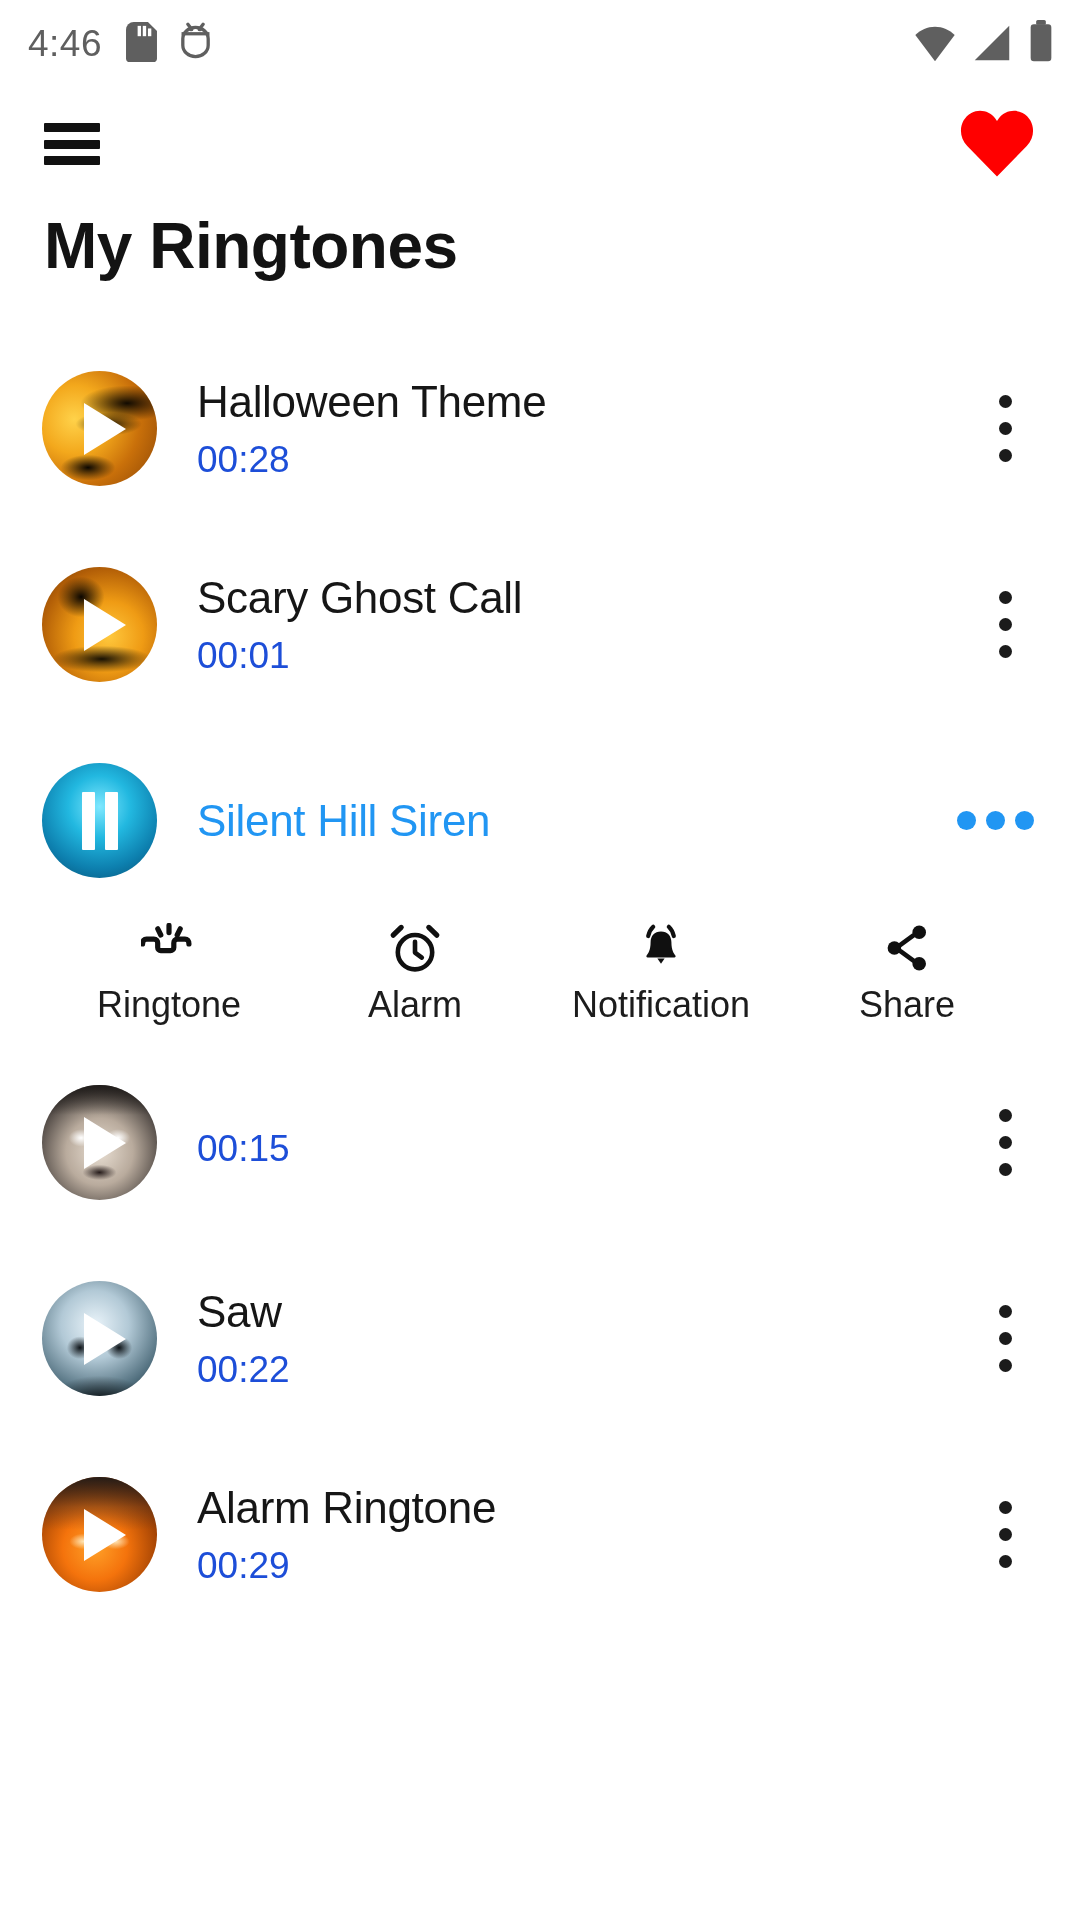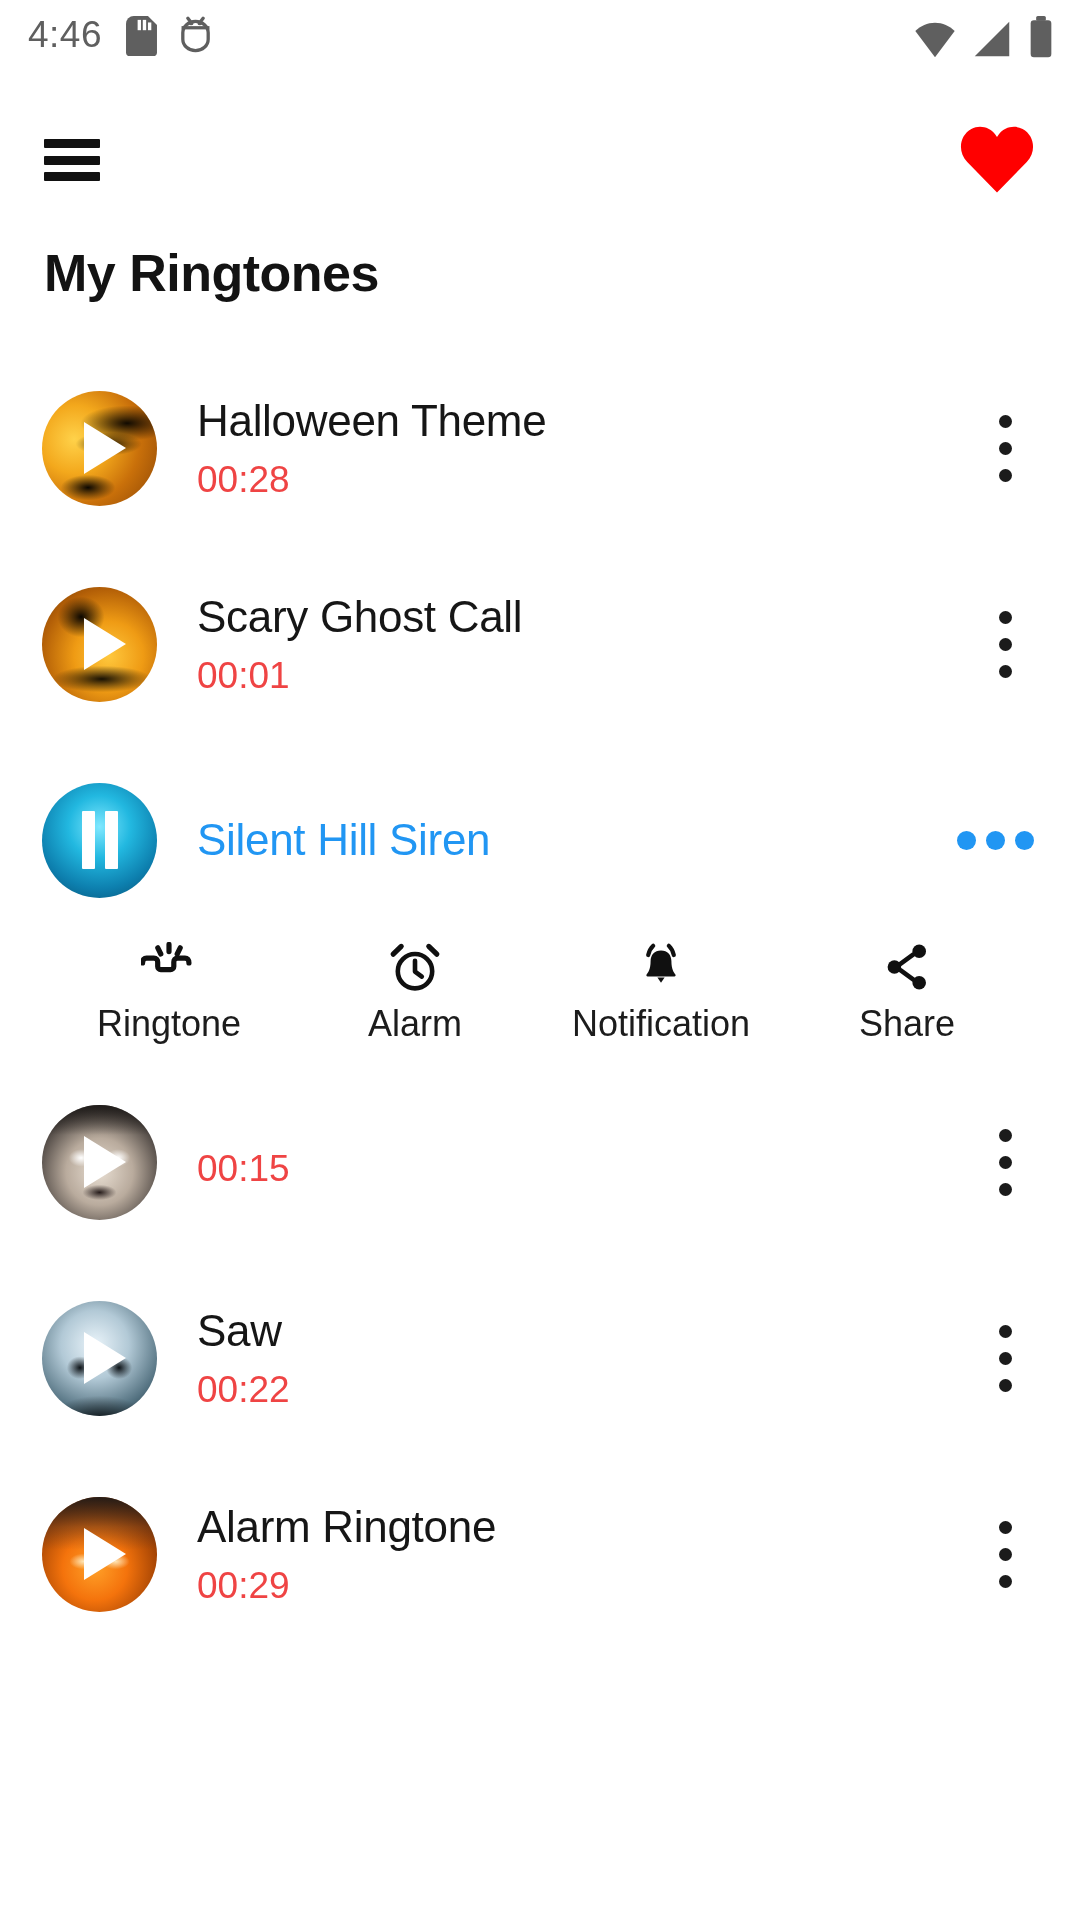--- a/index.html
+++ b/index.html
@@ -9,24 +9,23 @@
     font-family:"Liberation Sans", sans-serif;
     color:#1a1a1a;
     overflow:hidden;
     position:relative;
   }
 
   
   .statusbar {
     height:62px;
     display:flex;
-    align-items:flex-start;
+    align-items:flex-end;
     padding:0 26px 0 28px;
     color:#5f5f5f;
-    margin-top:16px;
   }
   .sb-time {
     font-size:37px;
     letter-spacing:0.5px;
     color:#5f5f5f;
     line-height:1;
     font-weight:400;
   }
   .sb-left-icons { display:flex; align-items:center; gap:22px; margin-left:24px; }
   .sb-spacer { flex:1; }
@@ -41,26 +40,26 @@
     justify-content:space-between;
     padding:0 40px 0 44px;
     margin-top:32px;
   }
   .hamburger { width:56px; height:42px; display:flex; flex-direction:column; justify-content:space-between; cursor:pointer; }
   .hamburger span { display:block; height:9px; background:#111111; border-radius:1px; }
   .heart { width:86px; height:80px; display:flex; align-items:center; justify-content:center; }
 
   
   .page-title {
-    font-size:52px;
+    font-size:64px;
     font-weight:bold;
     letter-spacing:-0.5px;
     color:#131313;
     padding:0 44px;
-    margin-top:32px;
+    margin-top:14px;
     line-height:1.2;
   }
 
   
   .list { margin-top:46px; }
 
   .row {
     display:flex;
     align-items:center;
     height:196px;
@@ -94,21 +93,21 @@
     font-weight:500;
     color:#161616;
     line-height:1.15;
     letter-spacing:-0.3px;
     white-space:nowrap;
     overflow:hidden;
   }
   .row-title.active { color:#2196F3; }
   .row-dur {
     font-size:37px;
-    color:#ef4444;
+    color:#1d4ed8;
     margin-top:13px;
     line-height:1.1;
   }
 
   .menu-v {
     width:70px; height:96px; flex:none;
     display:flex; flex-direction:column;
     align-items:center; justify-content:center;
     gap:14px; cursor:pointer;
   }

